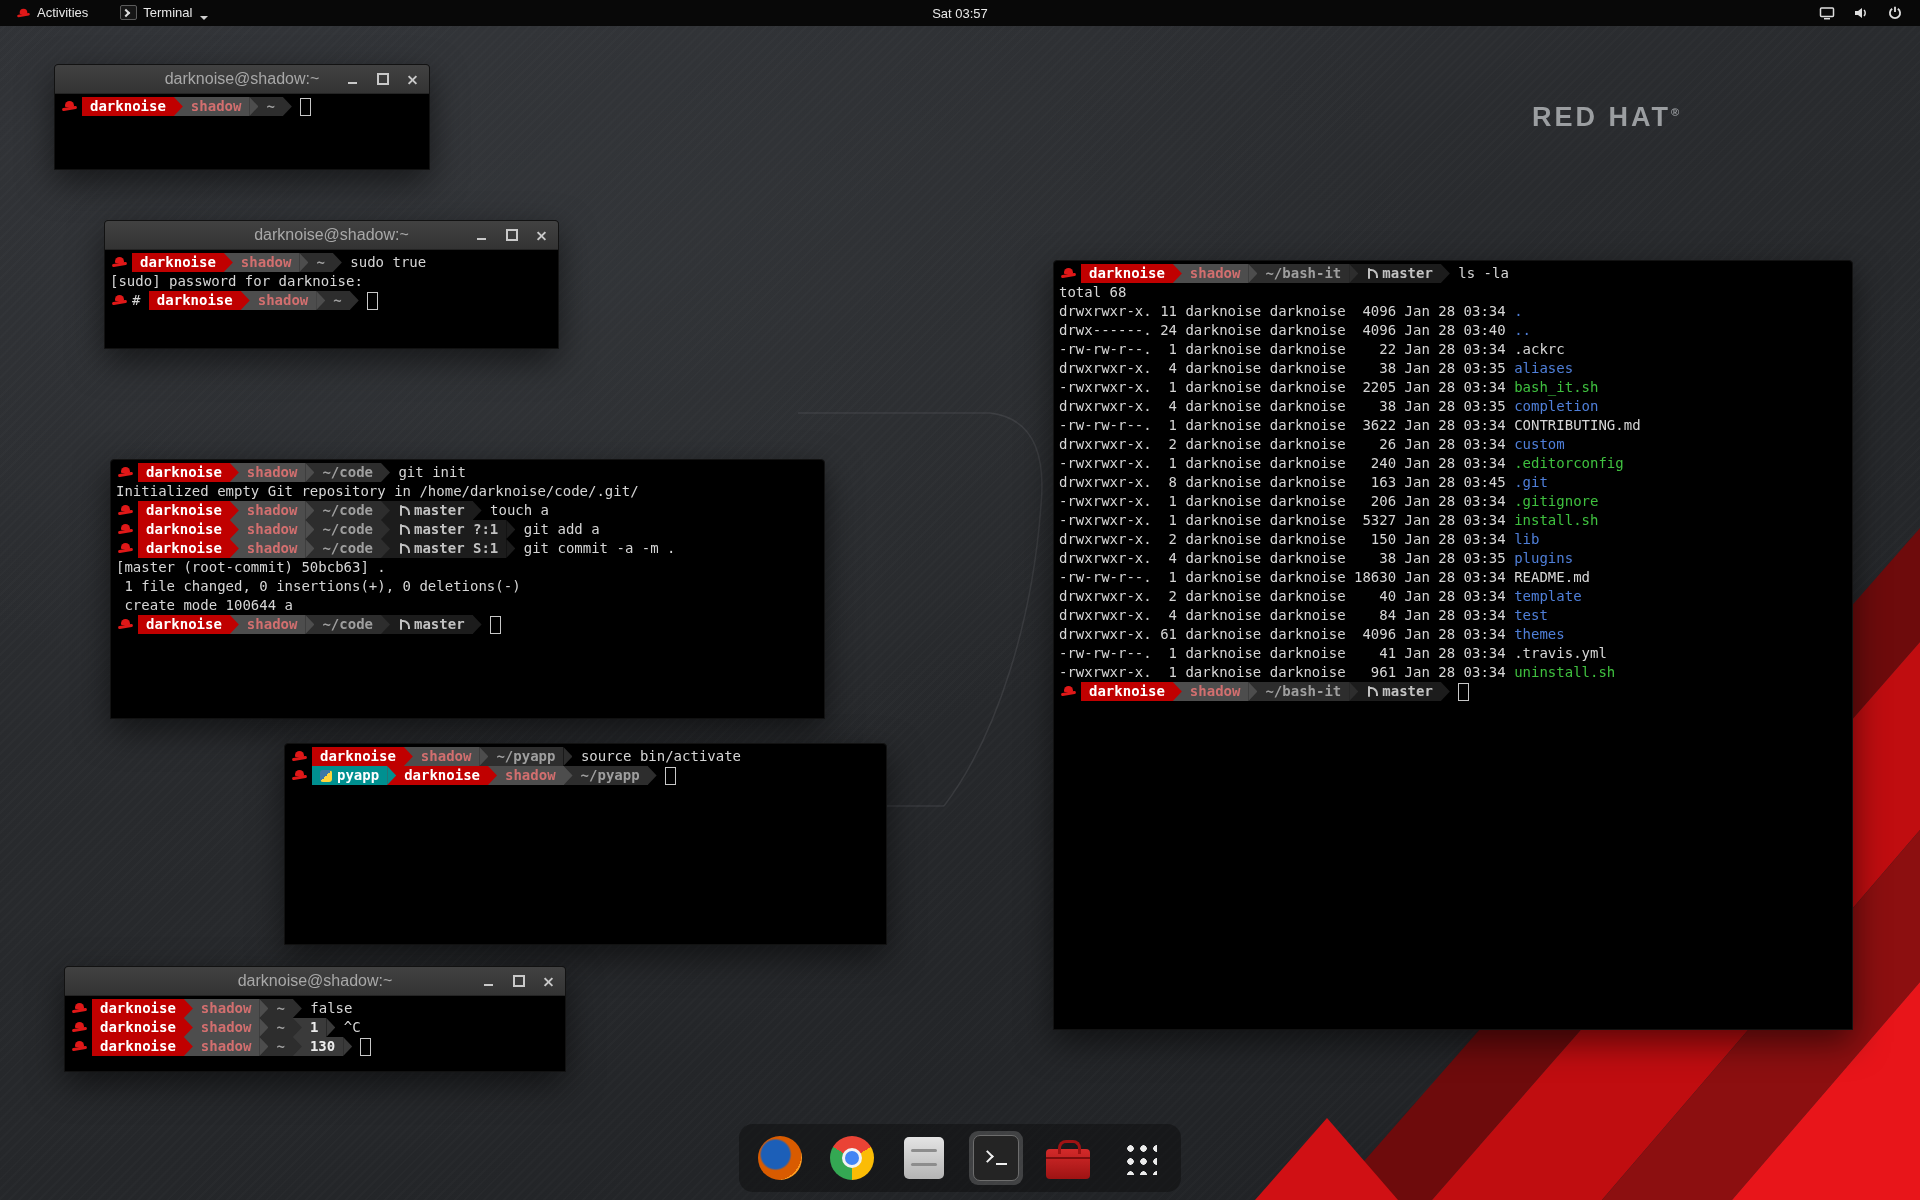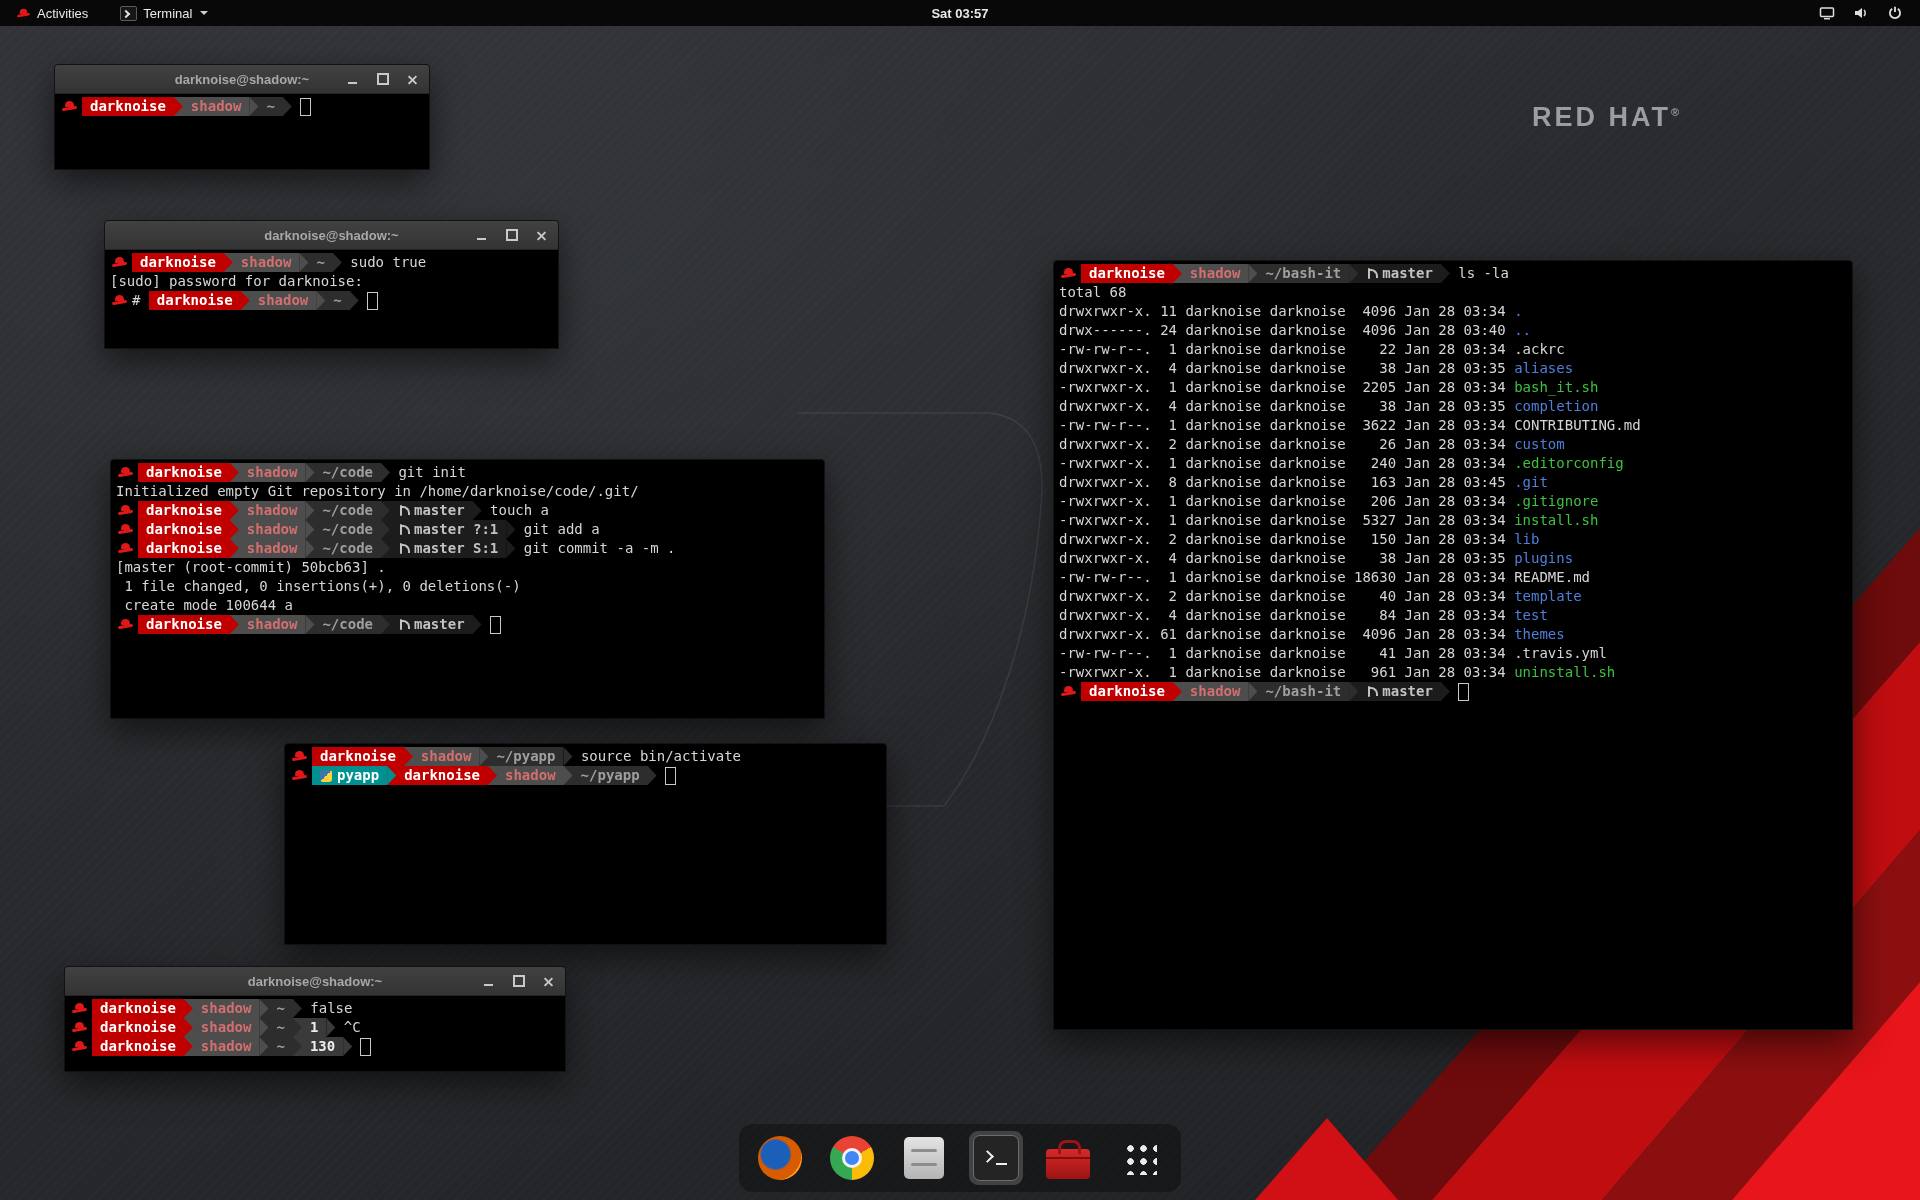--- a/index.html
+++ b/index.html
@@ -26,23 +26,23 @@
   .brand-l2{font-size:44px;letter-spacing:1px;color:#63676a;line-height:1.02;margin-top:4px;}
   .brand-l2 .reg{font-size:13px;vertical-align:super;color:#63676a;}
 
   
   .topbar{
     position:absolute;top:0;left:0;right:0;height:26px;z-index:50;
     background:#080808;color:#e8e8e8;font-size:13px;
     display:flex;align-items:center;
   }
   .tb-left{display:flex;align-items:center;gap:20px;padding-left:10px;}
-  .activities,.appmenu{display:flex;align-items:center;gap:6px;height:14px;padding:0 6px;cursor:default;}
+  .activities,.appmenu{display:flex;align-items:flex-end;gap:6px;height:14px;padding:0 6px;cursor:default;}
   .caret-down{width:0;height:0;border-left:4px solid transparent;border-right:4px solid transparent;border-top:4px solid #cfcfcf;margin-left:2px;}
-  .tb-clock{position:absolute;left:50%;transform:translateX(-50%);font-weight:bold;}
+  .tb-clock{position:absolute;left:50%;transform:translateX(-50%);font-weight:normal;}
   .tb-right{margin-left:auto;display:flex;align-items:center;gap:16px;padding-right:16px;}
   .mini-term{width:15px;height:13px;background:#161616;border:1px solid #5c5c5c;border-radius:2px;position:relative;display:inline-block;}
   .mini-term::before{content:"";position:absolute;left:2px;top:4px;width:4px;height:4px;border-top:2px solid #ddd;border-right:2px solid #ddd;transform:rotate(45deg);}
 
   
   .redhat-icon{position:relative;display:inline-block;width:15px;height:13px;flex:0 0 auto;}
   .redhat-icon::before{content:"";position:absolute;left:3px;top:1px;width:9px;height:6px;background:#e01818;border-radius:5px 5px 1px 1px;}
   .redhat-icon::after{content:"";position:absolute;left:0;top:7px;width:15px;height:3px;background:#e01818;border-radius:2px;transform:rotate(-10deg);}
   .redhat-icon.sm{transform:scale(.85);}
 
@@ -52,21 +52,21 @@
     border:1px solid #121212;border-radius:4px 4px 0 0;
     box-shadow:0 12px 34px rgba(0,0,0,.55);
     display:flex;flex-direction:column;
   }
   .titlebar{
     height:28px;flex:0 0 28px;position:relative;
     background:linear-gradient(#414141,#333333);
     border-bottom:1px solid #242424;border-radius:3px 3px 0 0;
     display:flex;align-items:center;justify-content:center;
   }
-  .tb-title{font-size:13px;font-weight:bold;color:#a8a8a8;}
+  .tb-title{font-size:16px;font-weight:normal;color:#a8a8a8;}
   .term-window.focused .tb-title{color:#e3e3e3;}
   .tb-buttons{position:absolute;right:9px;top:0;height:100%;display:flex;align-items:center;gap:15px;}
   .tb-btn{width:15px;height:15px;display:flex;align-items:center;justify-content:center;cursor:default;}
   .glyph-min{width:9px;height:2px;background:#c9c9c9;margin-top:7px;}
   .glyph-max{width:8px;height:8px;border:2px solid #c9c9c9;}
   .glyph-close{position:relative;width:11px;height:11px;}
   .glyph-close::before,.glyph-close::after{content:"";position:absolute;left:0;top:5px;width:11px;height:2px;background:#c9c9c9;}
   .glyph-close::before{transform:rotate(45deg);}
   .glyph-close::after{transform:rotate(-45deg);}
 

